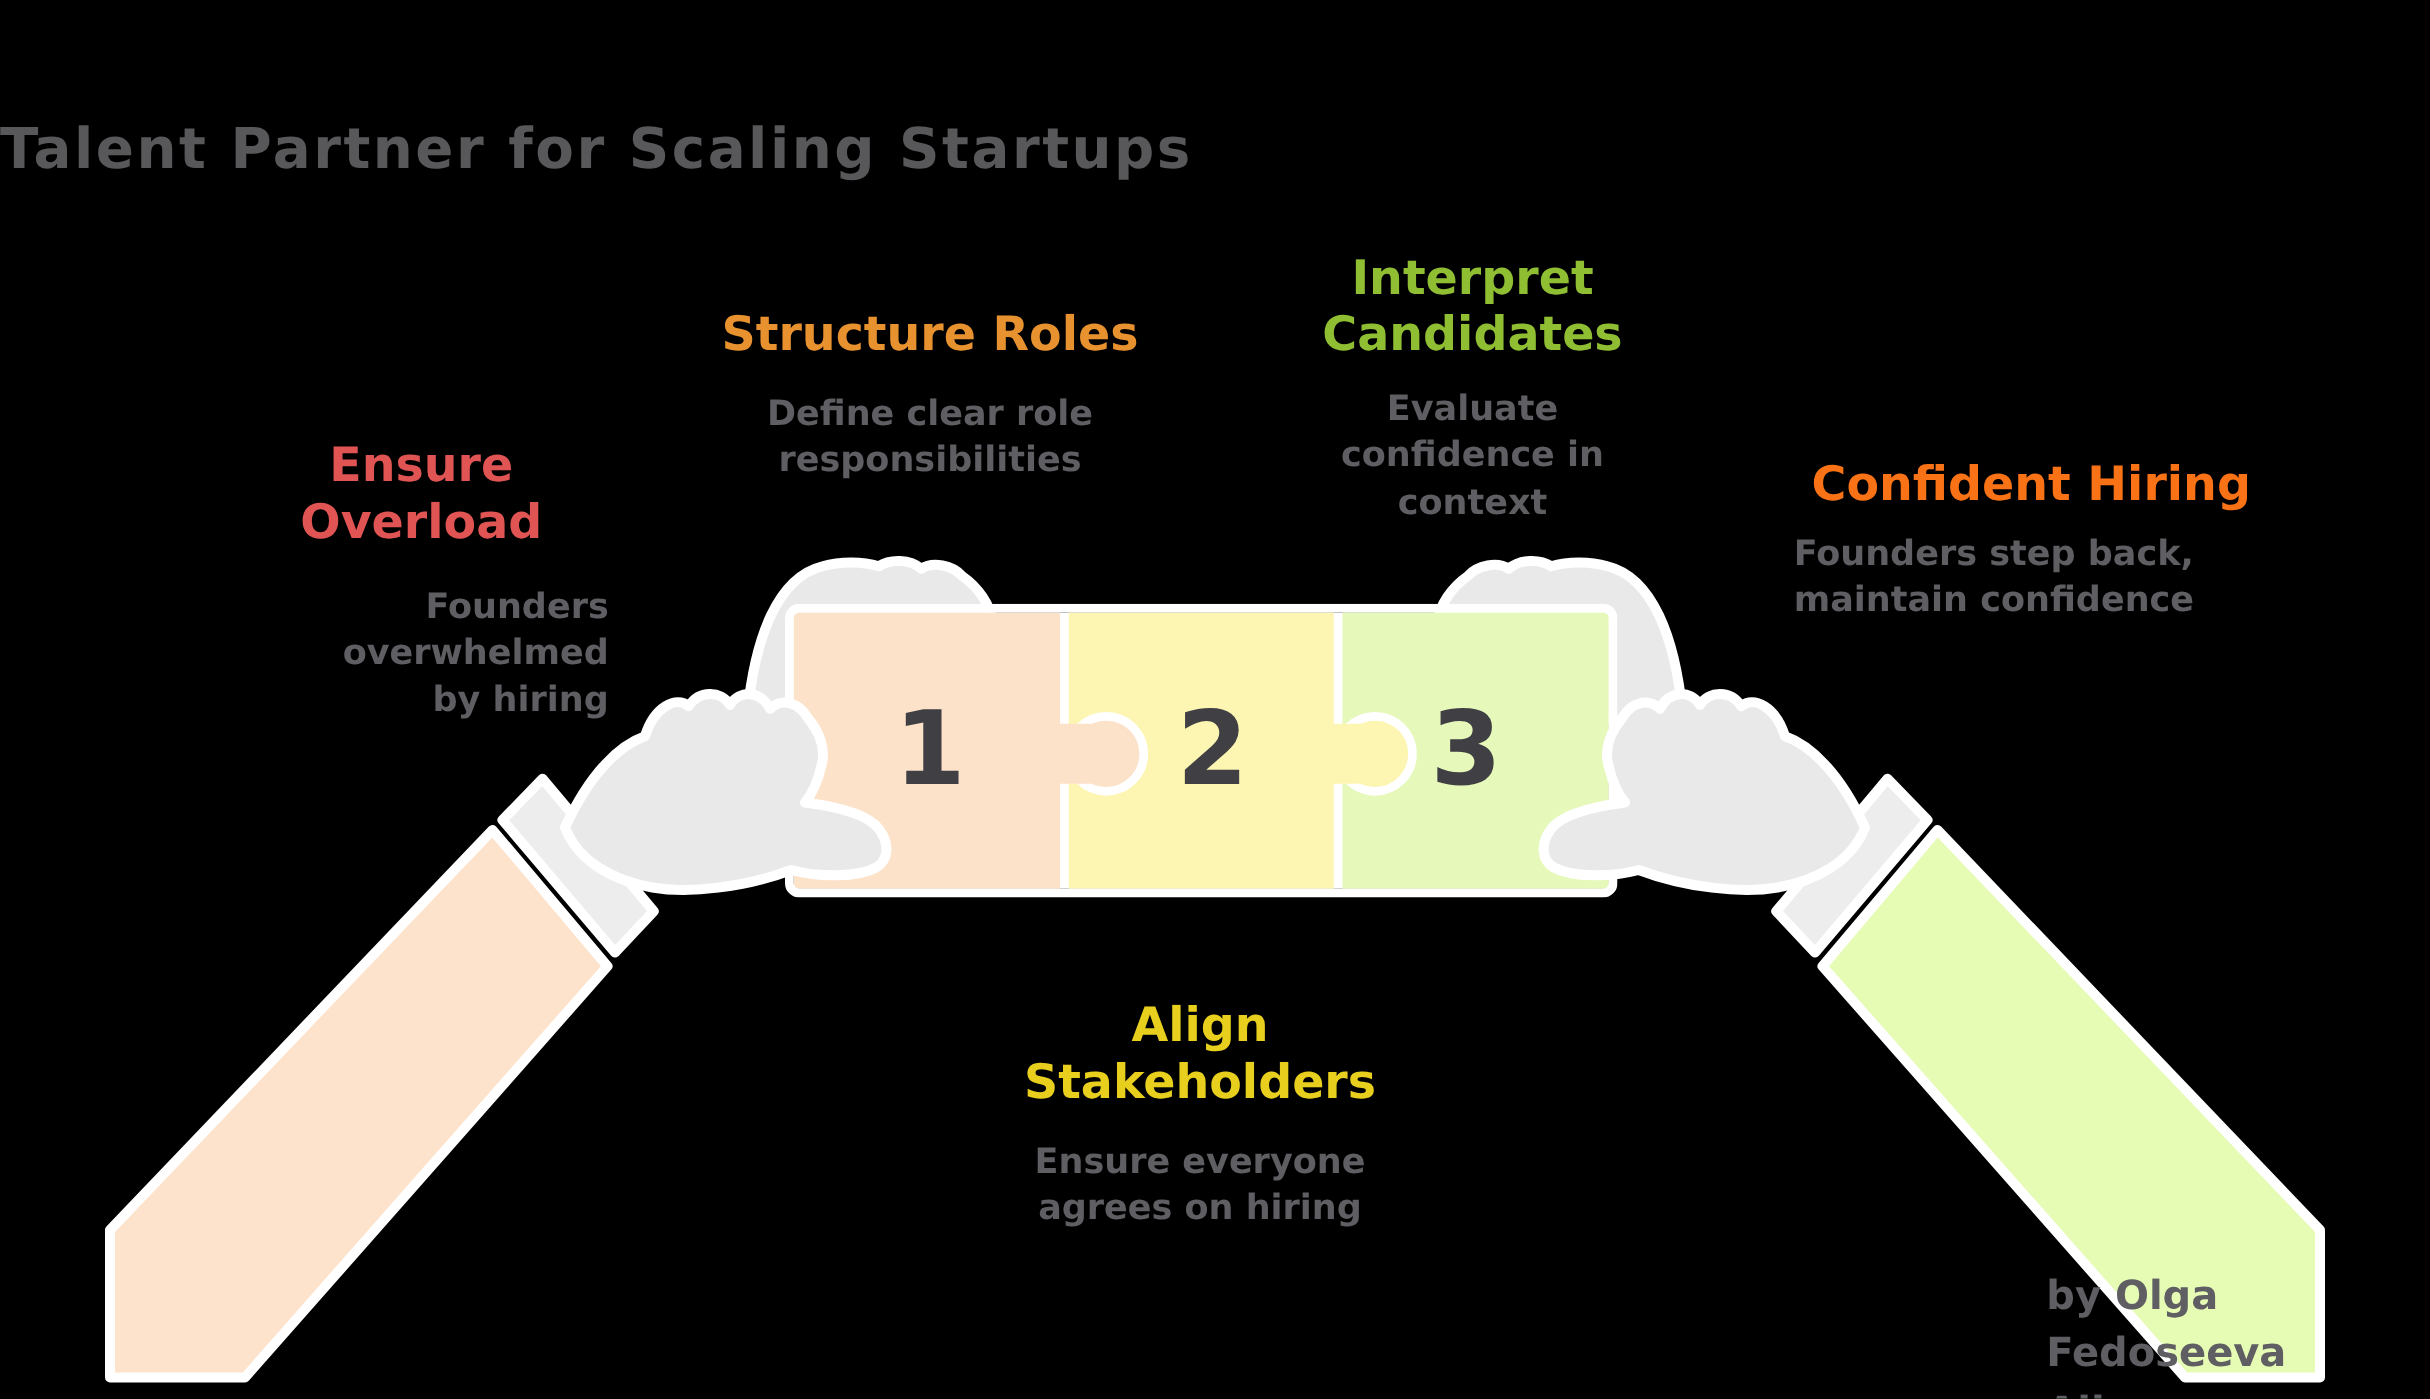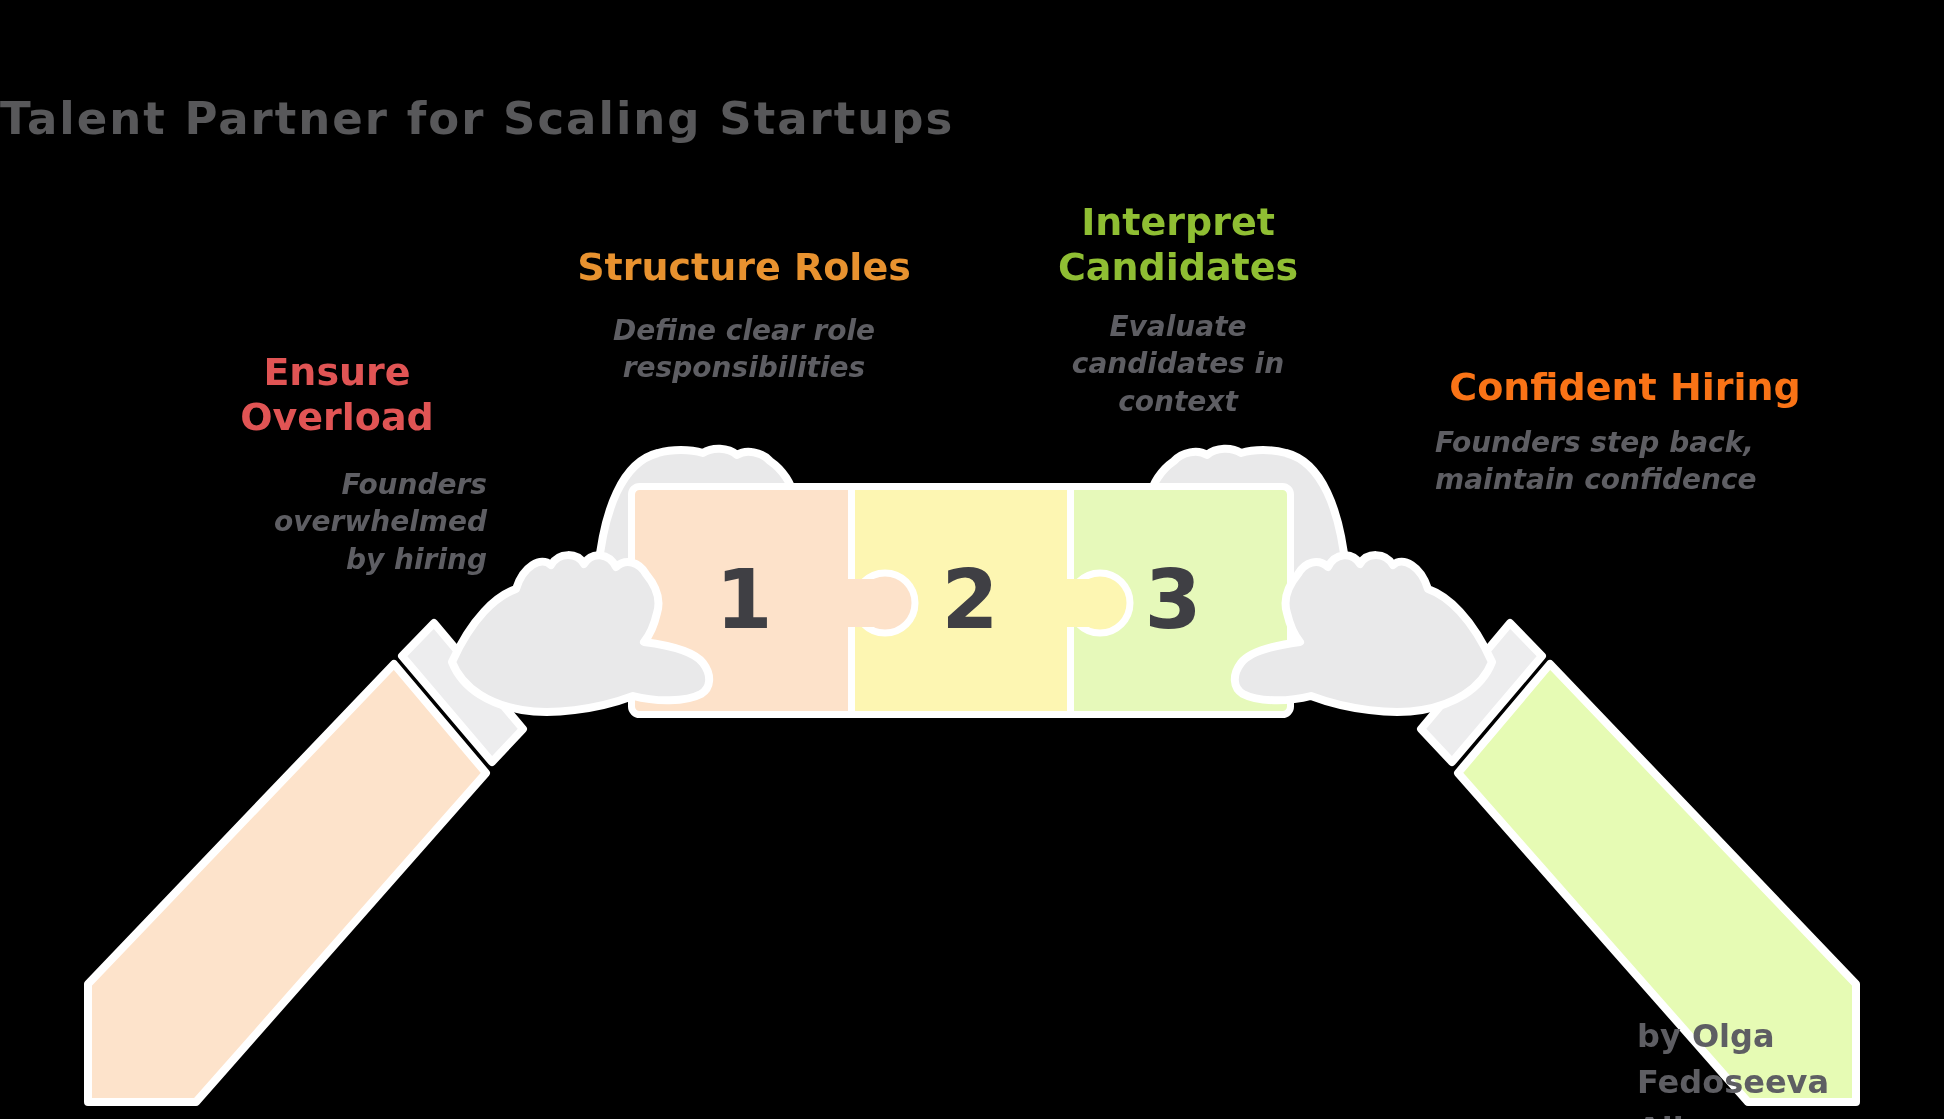--- a/index.html
+++ b/index.html
@@ -6,21 +6,21 @@
   .canvas{
     position:relative;width:1944px;height:1119px;background:#000;overflow:hidden;
     font-family:"DejaVu Sans",sans-serif;font-weight:700;
   }
   .title{
     position:absolute;left:0;top:92px;width:1944px;text-align:left;
     font-size:45px;letter-spacing:2px;color:#58585a;margin:0;
   }
   .section{position:absolute;z-index:5;}
   .section .heading{font-size:38px;line-height:1.18;margin:0;text-align:center;}
-  .section .body{font-size:28px;line-height:1.34;color:#5e5e63;margin-top:22px;font-style:italic;}
+  .section .body{font-size:28px;line-height:1.34;color:#5e5e63;margin-top:22px;}
   
   .sec-hiring{left:187px;top:350px;width:300px;text-align:right;}
   .sec-hiring .heading{color:#e05454;}
   .sec-hiring .body{max-width:250px;margin-left:auto;margin-top:26px;}
   
   .sec-structure{left:574px;top:245px;width:340px;text-align:center;}
   .sec-structure .heading{color:#e8922f;}
   .sec-structure .body{max-width:300px;margin-left:auto;margin-right:auto;}
   
   .sec-interpret{left:1008px;top:200px;width:340px;text-align:center;}
@@ -61,28 +61,32 @@
     <div class="body">Founders overwhelmed by hiring</div>
   </div>
 
   <div class="section sec-structure">
     <div class="heading">Structure Roles</div>
     <div class="body">Define clear role responsibilities</div>
   </div>
 
   <div class="section sec-interpret">
     <div class="heading">Interpret Candidates</div>
-    <div class="body">Evaluate candidates in context</div>
+    <div class="body">Evaluate confidence in context</div>
   </div>
 
   <div class="section sec-confident">
     <div class="heading">Confident Hiring</div>
     <div class="body">Founders step back, maintain confidence</div>
   </div>
 
+  <div class="section sec-align">
+    <div class="heading">Align Stakeholders</div>
+    <div class="body">Ensure everyone agrees on hiring</div>
+  </div>
 
   <svg class="fingers-layer" width="1944" height="1119" viewBox="0 0 1944 1119">
     <g stroke="#ffffff" stroke-width="8" stroke-linejoin="round">
       <path d="M 598,570 C 604,510 622,462 658,453 C 672,449 690,449 703,453
                C 712,447 728,447 737,455 C 746,449 762,452 770,461
                C 783,470 792,484 794,497 L 796,540 L 640,580 Z" fill="#e9e9ea"></path>
       <path transform="translate(1944,0) scale(-1,1)" d="M 598,570 C 604,510 622,462 658,453 C 672,449 690,449 703,453
                C 712,447 728,447 737,455 C 746,449 762,452 770,461
                C 783,470 792,484 794,497 L 796,540 L 640,580 Z" fill="#e9e9ea"></path>
     </g>

